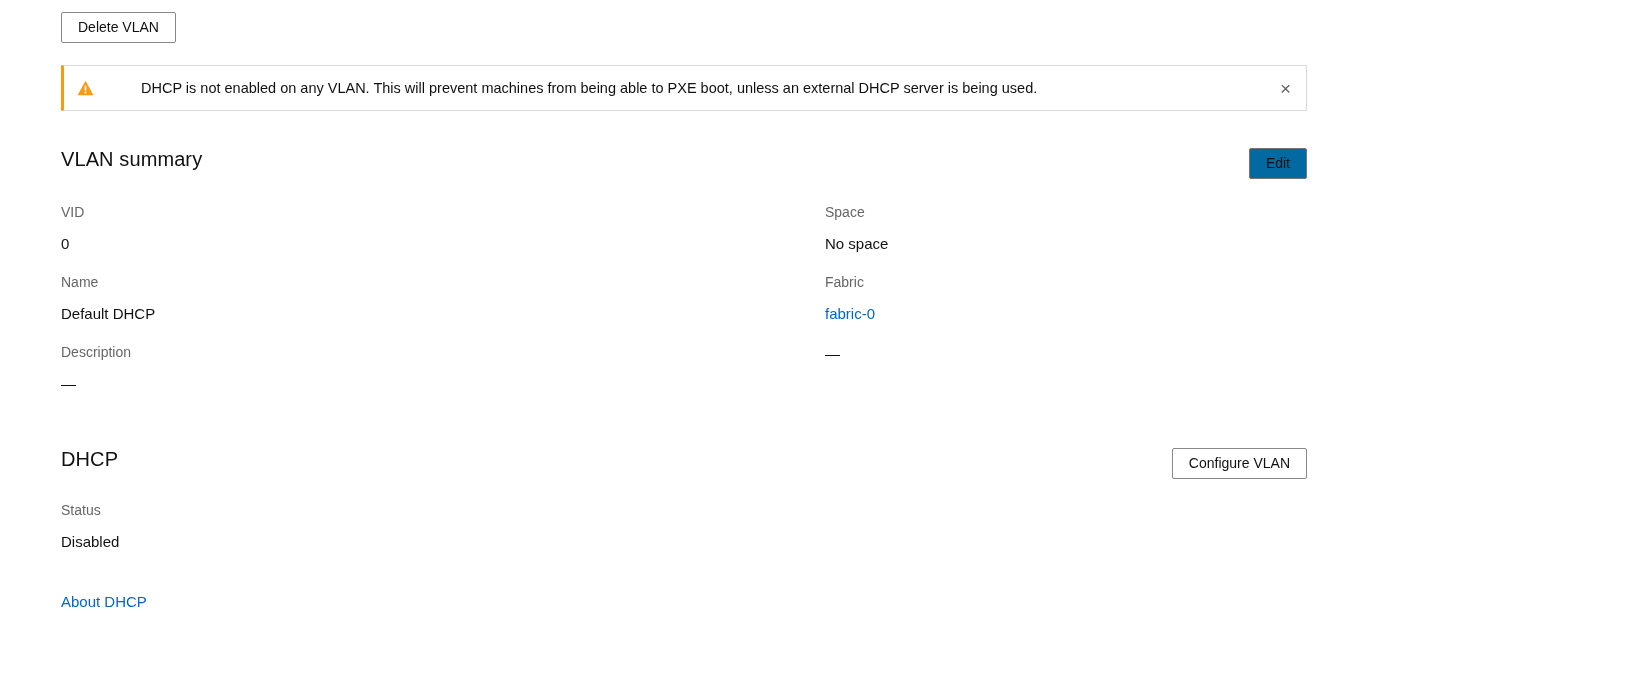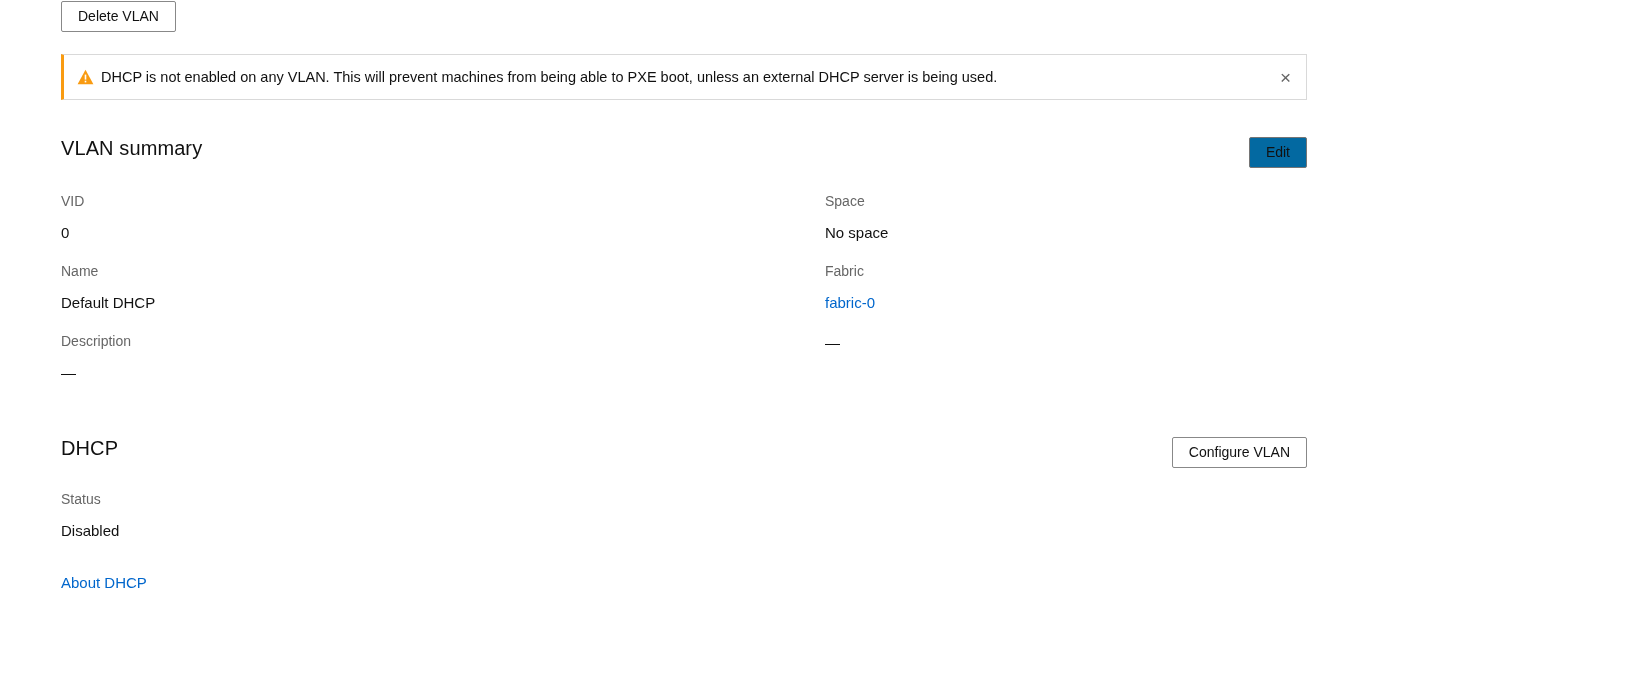--- a/index.html
+++ b/index.html
@@ -4,21 +4,21 @@
 <style>
   * { margin: 0; padding: 0; box-sizing: border-box; }
   html, body {
     background: #ffffff;
     font-family: "Liberation Sans", sans-serif;
     color: #111111;
   }
   .page {
     width: 1376px;
     height: 679px;
-    padding: 1px 69px 20px 61px;
+    padding: 12px 69px 20px 61px;
     background: #ffffff;
     overflow: hidden;
   }
 
   
   .btn {
     display: inline-block;
     font-family: "Liberation Sans", sans-serif;
     font-size: 14px;
     line-height: 17px;
@@ -34,20 +34,21 @@
   
   .alert {
     margin-top: 22px;
     display: flex;
     align-items: center;
     min-height: 46px;
     border: 1px solid #d9d9d9;
     border-left: 3px solid #f99b11;
     padding: 8px 13px 8px 13px;
     background: #ffffff;
+    gap: 40px;
   }
   .alert__icon { flex: 0 0 auto; display: inline-flex; margin-right: 7px; }
   .alert__message {
     flex: 1 1 auto;
     font-size: 14.5px;
     line-height: 20px;
     color: #111111;
   }
   .alert__close {
     flex: 0 0 auto;
@@ -97,21 +98,21 @@
     color: #111111;
   }
   a.link {
     color: #0066cc;
     text-decoration: none;
     font-size: 15px;
     line-height: 20px;
     cursor: pointer;
     text-align: center;
   }
-  .about-link { display: inline-block; margin-top: 12px; }
+  .about-link { display: inline-block; margin-top: 20px; }
 
   .info-icon svg { display: block; }
 
   .dhcp-fields { margin-top: 23px; }
 </style>
 </head>
 <body>
 
 <div class="page">
 

